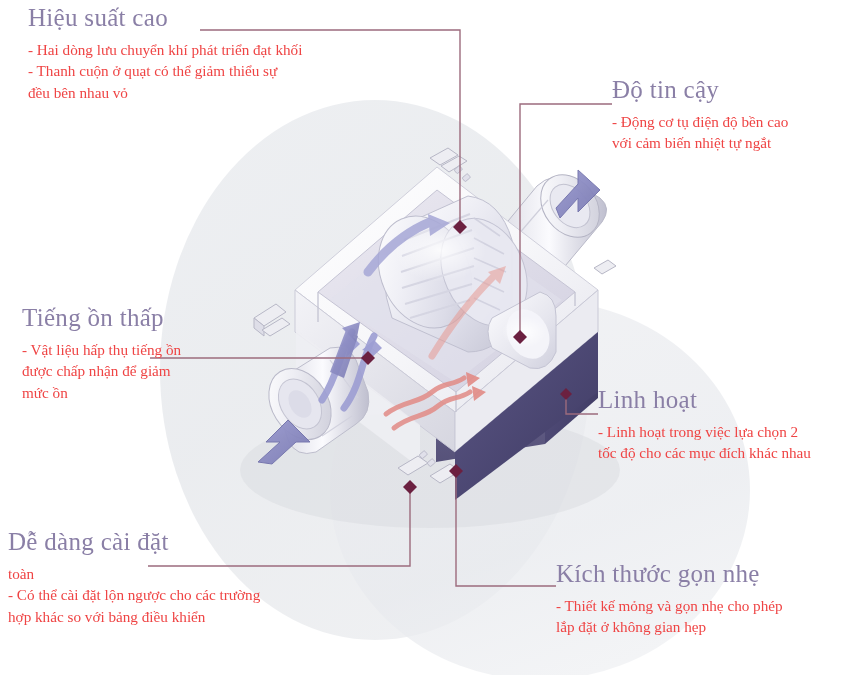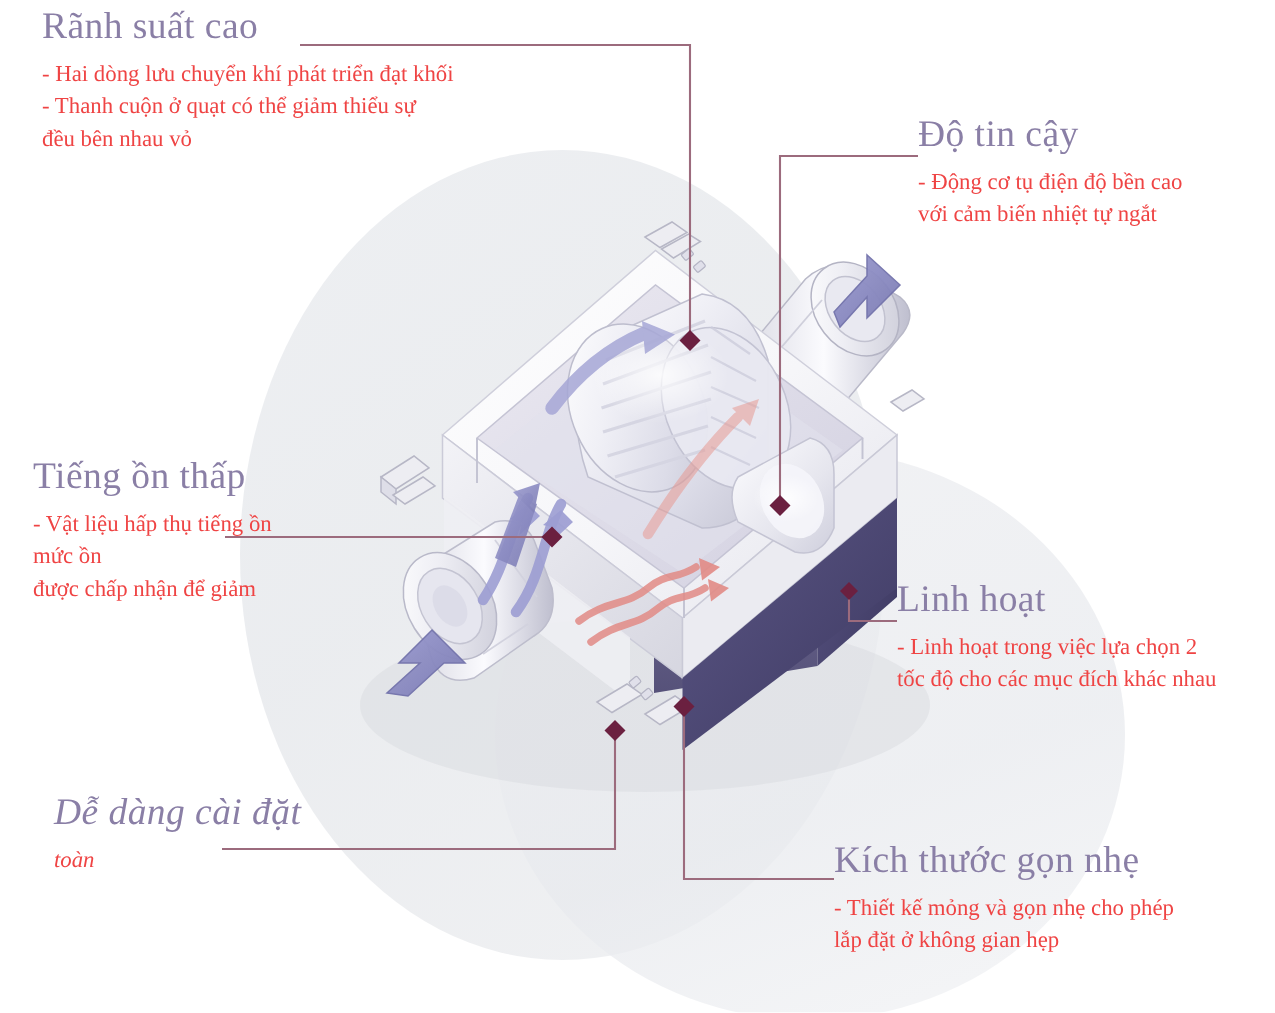--- a/index.html
+++ b/index.html
@@ -48,21 +48,21 @@
     line-height:1.42;
     margin-top:7px;
   }
   .c-body div{white-space:nowrap;}
 
   
   #co-hieusuat{left:28px; top:4px; width:360px;}
   #co-dotincay{left:612px; top:76px; width:240px;}
   #co-tiengon {left:22px; top:304px; width:300px;}
   #co-linhhoat{left:598px; top:386px; width:254px;}
-  #co-decaidat{left:36px; top:528px; width:340px;font-style:italic;}
+  #co-decaidat{left:8px; top:528px; width:340px;}
   #co-kichthuoc{left:556px; top:560px; width:300px;}
 
   #co-dotincay .c-body div,
   #co-linhhoat .c-body div,
   #co-kichthuoc .c-body div{white-space:nowrap;}
 </style>
 </head>
 <body>
 
 <div id="stage">
@@ -278,57 +278,59 @@
       <path d="M460,220 l7,7 l-7,7 l-7,-7 Z"></path>
       <path d="M520,330 l7,7 l-7,7 l-7,-7 Z"></path>
       <path d="M368,351 l7,7 l-7,7 l-7,-7 Z"></path>
       <path d="M566,388 l6,6 l-6,6 l-6,-6 Z"></path>
       <path d="M410,480 l7,7 l-7,7 l-7,-7 Z"></path>
       <path d="M456,464 l7,7 l-7,7 l-7,-7 Z"></path>
     </g>
   </svg>
 
   <div class="callout" id="co-hieusuat">
-    <div class="c-title">Rãnh suất cao</div>
+    <div class="c-title">Hiệu suất cao</div>
     <div class="c-body">
       <div>- Hai dòng lưu chuyển khí phát triển đạt khối</div>
       <div>- Thanh cuộn ở quạt có thể giảm thiểu sự</div>
       <div>đều bên nhau vỏ</div>
     </div>
   </div>
 
   <div class="callout" id="co-dotincay">
     <div class="c-title">Độ tin cậy</div>
     <div class="c-body">
       <div>- Động cơ tụ điện độ bền cao</div>
       <div>với cảm biến nhiệt tự ngắt</div>
     </div>
   </div>
 
   <div class="callout" id="co-tiengon">
     <div class="c-title">Tiếng ồn thấp</div>
     <div class="c-body">
       <div>- Vật liệu hấp thụ tiếng ồn</div>
+      <div>được chấp nhận để giảm</div>
       <div>mức ồn</div>
-      <div>được chấp nhận để giảm</div>
     </div>
   </div>
 
   <div class="callout" id="co-linhhoat">
     <div class="c-title">Linh hoạt</div>
     <div class="c-body">
       <div>- Linh hoạt trong việc lựa chọn 2</div>
       <div>tốc độ cho các mục đích khác nhau</div>
     </div>
   </div>
 
   <div class="callout" id="co-decaidat">
     <div class="c-title">Dễ dàng cài đặt</div>
     <div class="c-body">
       <div>toàn</div>
+      <div>- Có thể cài đặt lộn ngược cho các trường</div>
+      <div>hợp khác so với bảng điều khiển</div>
     </div>
   </div>
 
   <div class="callout" id="co-kichthuoc">
     <div class="c-title">Kích thước gọn nhẹ</div>
     <div class="c-body">
       <div>- Thiết kế mỏng và gọn nhẹ cho phép</div>
       <div>lắp đặt ở không gian hẹp</div>
     </div>
   </div>

